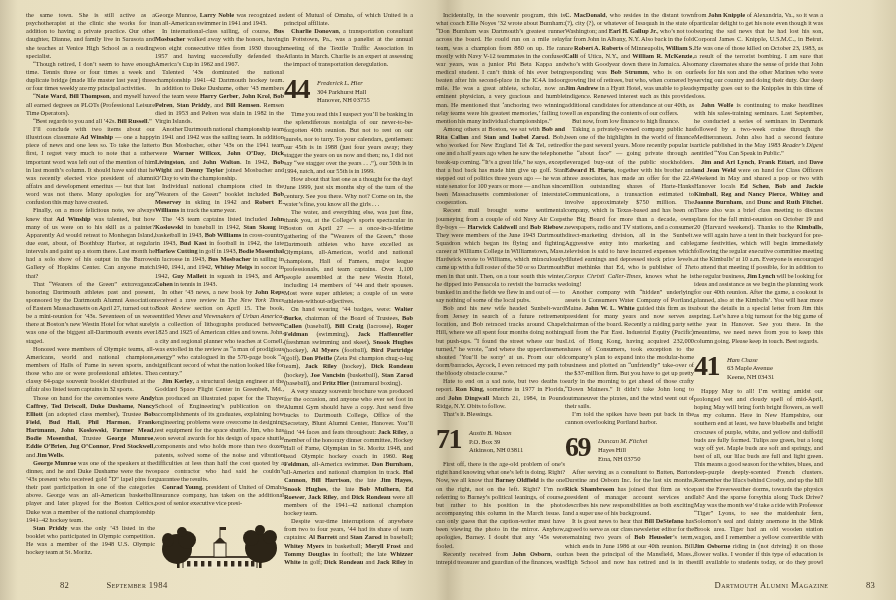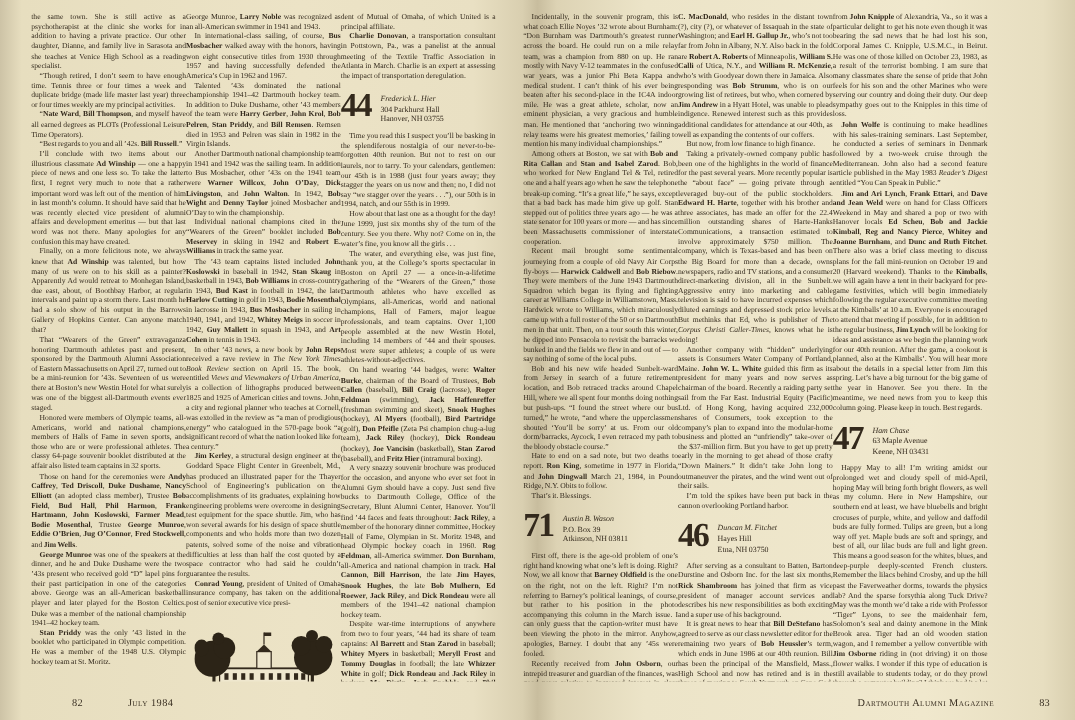--- a/index.html
+++ b/index.html
@@ -133,39 +133,39 @@
         <p>First off, there is the age-old problem of one’s right hand knowing what one’s left is doing. Right? Now, we all know that <b>Barney Oldfield</b> is the one on the right, not on the left. Right? I’m not referring to Barney’s political leanings, of course, but rather to his position in the photo accompanying this column in the March issue. I can only guess that the caption-writer must have been viewing the photo in the mirror. Anyhow, apologies, Barney. I doubt that any ’45s were fooled.</p>
         <p>Recently received from <b>John Osborn</b>, our intrepid treasurer and guardian of the finances, was good news relative to increased interest in class affairs. We are welcoming as new active members , whose address is in Ontario, Canada; </p>
       </div>
     <div class="col">
         <p class="noind"><b>C. MacDonald</b>, who resides in the distant town (?), city (?), or whatever of Issaquah in the state of Washington; and <b>Earl H. Gallup Jr.</b>, who’s not too far from John in Albany, N.Y. Also back in the fold are <b>Robert A. Roberts</b> of Minneapolis, <b>William S. Calli</b> of Utica, N.Y., and <b>William R. McKenzie</b>, who’s with Goodyear down there in Jamaica. Also responding was <b>Bob Strumm</b>, who is on our growing list of retirees, but who, when cornered by <b>Jim Andrew</b> in a Hyatt Hotel, was unable to plead indigence. Renewed interest such as this provides additional candidates for attendance at our 40th, as well as expanding the contents of our coffers.</p>
         <p>But now, from low finance to high finance.</p>
         <p>Taking a privately-owned company public has been one of the highlights in the world of finance for the past several years. More recently popular is the “about face” — going private through a leveraged buy-out of the public stockholders. <b>Edward H. Harte</b>, together with his brother and three associates, has made an offer for the 22.4 million outstanding shares of Harte-Hanks Communications, a transaction estimated to involve approximately $750 million. The company, which is Texas-based and has been on the Big Board for more than a decade, owns newspapers, radio and TV stations, and a consumer direct-marketing division, all in the Sunbelt. Aggressive entry into marketing and cable television is said to have incurred expenses which diluted earnings and depressed stock price levels. But methinks that Ed, who is publisher of <i>The Corpus Christi Caller-Times</i>, knows what he is doing!</p>
         <p>Another company with “hidden” underlying assets is Consumers Water Company of Portland, Maine. <b>John W. L. White</b> guided this firm as its president for many years and now serves as chairman of the board. Recently a raiding party set sail from the Far East. Industrial Equity (Pacific) Ltd. of Hong Kong, having acquired 232,000 shares of Consumers, took exception to the company’s plan to expand into the modular-home business and plotted an “unfriendly” take-over of the $37-million firm. But you have to get up pretty early in the morning to get ahead of those crafty “Down Mainers.” It didn’t take John long to outmaneuver the pirates, and the wind went out of their sails.</p>
         <p>I’m told the spikes have been put back in the cannon overlooking Portland harbor.</p>
         <div class="sect">
-          <span class="num">46</span>
+          <span class="num">69</span>
           <span class="info"><span class="nm">Duncan M. Fitchet</span><br><span>Hayes Hill</span><br><span>Etna, NH 03750</span></span>
         </div>
         <p>After serving as a consultant to Batten, Barton Durstine and Osborn Inc. for the last six months, <b>Rick Shambroom</b> has joined that firm as vice president of manager account services and describes his new responsibilities as both exciting and a super use of his background.</p>
         <p>It is great news to hear that <b>Bill DeStefano</b> has agreed to serve as our class newsletter editor for the remaining two years of <b>Bob Heussler</b>’s term, which ends in June 1986 at our 40th reunion. Bill has been the principal of the Mansfield, Mass., High School and now has retired and is in the throes of moving to South Yarmouth on Cape Cod. We can look forward to his newsletters beginning in the fall.</p>
       </div>
     <div class="col">
         <p class="noind">from <b>John Knipple</b> of Alexandria, Va., so it was a particular delight to get his note even though it was bearing the sad news that he had lost his son, Corporal James C. Knipple, U.S.M.C., in Beirut. He was one of those killed on October 23, 1983, as a result of the terrorist bombing. I am sure that many classmates share the sense of pride that John feels for his son and the other Marines who were serving our country and doing their duty. Our deep sympathy goes out to the Knipples in this time of loss.</p>
         <p><b>John Wolfe</b> is continuing to make headlines with his sales-training seminars. Last September, he conducted a series of seminars in Denmark followed by a two-week cruise through the Mediterranean. John also had a second feature article published in the May 1983 <i>Reader’s Digest</i> entitled “You Can Speak in Public.”</p>
         <p><b>Jim and Ari Lynch</b>, <b>Frank Ettari</b>, and <b>Dave and Jean Weld</b> were on hand for Class Officers Weekend in May and shared a pop or two with Hanover locals <b>Ed Scheu</b>, <b>Bob and Jackie Kimball</b>, <b>Reg and Nancy Pierce</b>, <b>Whitey and Joanne Burnham</b>, and <b>Dunc and Ruth Fitchet</b>. There also was a brief class meeting to discuss plans for the fall mini-reunion on October 19 and 20 (Harvard weekend). Thanks to the <b>Kimballs</b>, we will again have a tent in their backyard for pre-game festivities, which will begin immediately following the regular executive committee meeting at the Kimballs’ at 10 a.m. Everyone is encouraged to attend that meeting if possible, for in addition to the regular business, <b>Jim Lynch</b> will be looking for ideas and assistance as we begin the planning work for our 40th reunion. After the game, a cookout is planned, also at the Kimballs’. You will hear more about the details in a special letter from Jim this spring. Let’s have a big turnout for the big game of the year in Hanover. See you there. In the meantime, we need news from you to keep this column going. Please keep in touch. Best regards.</p>
         <div class="sect">
-          <span class="num">47</span>
+          <span class="num">41</span>
           <span class="info"><span class="nm">Ham Chase</span><br><span>63 Maple Avenue</span><br><span>Keene, NH 03431</span></span>
         </div>
         <p>Happy May to all! I’m writing amidst our prolonged wet and cloudy spell of mid-April, hoping May will bring forth bright flowers, as well as my column. Here in New Hampshire, our southern end at least, we have bluebells and bright crocuses of purple, white, and yellow and daffodil buds are fully formed. Tulips are green, but a long way off yet. Maple buds are soft and springy, and best of all, our lilac buds are full and light green. This means a good season for the whites, blues, and deep-purple deeply-scented French clusters. Remember the lilacs behind Crosby, and up the hill past the Faverweather dorms, towards the physics lab? And the sparse forsythia along Tuck Drive? May was the month we’d take a ride with Professor “Tiger” Lyons, to see the maidenhair fern, Solomon’s seal and dainty anemone in the Mink Brook area. Tiger had an old wooden station wagon, and I remember a yellow convertible with <b>Jim Osborne</b> riding in (not driving) it on those flower walks. I wonder if this type of education is still available to students today, or do they prowl through a computer building? I think we had it a lot better. Any comments?</p>
       </div>
   </div>
 
   <div class="footer fl">
     <span class="pgnum">82</span>
-    <span>July 1984</span>
+    <span>September 1984</span>
   </div>
   <div class="footer fr">
     <span>Dartmouth Alumni Magazine</span>
     <span class="pgnum">83</span>
   </div>
 </div>
 
 </body></html>

